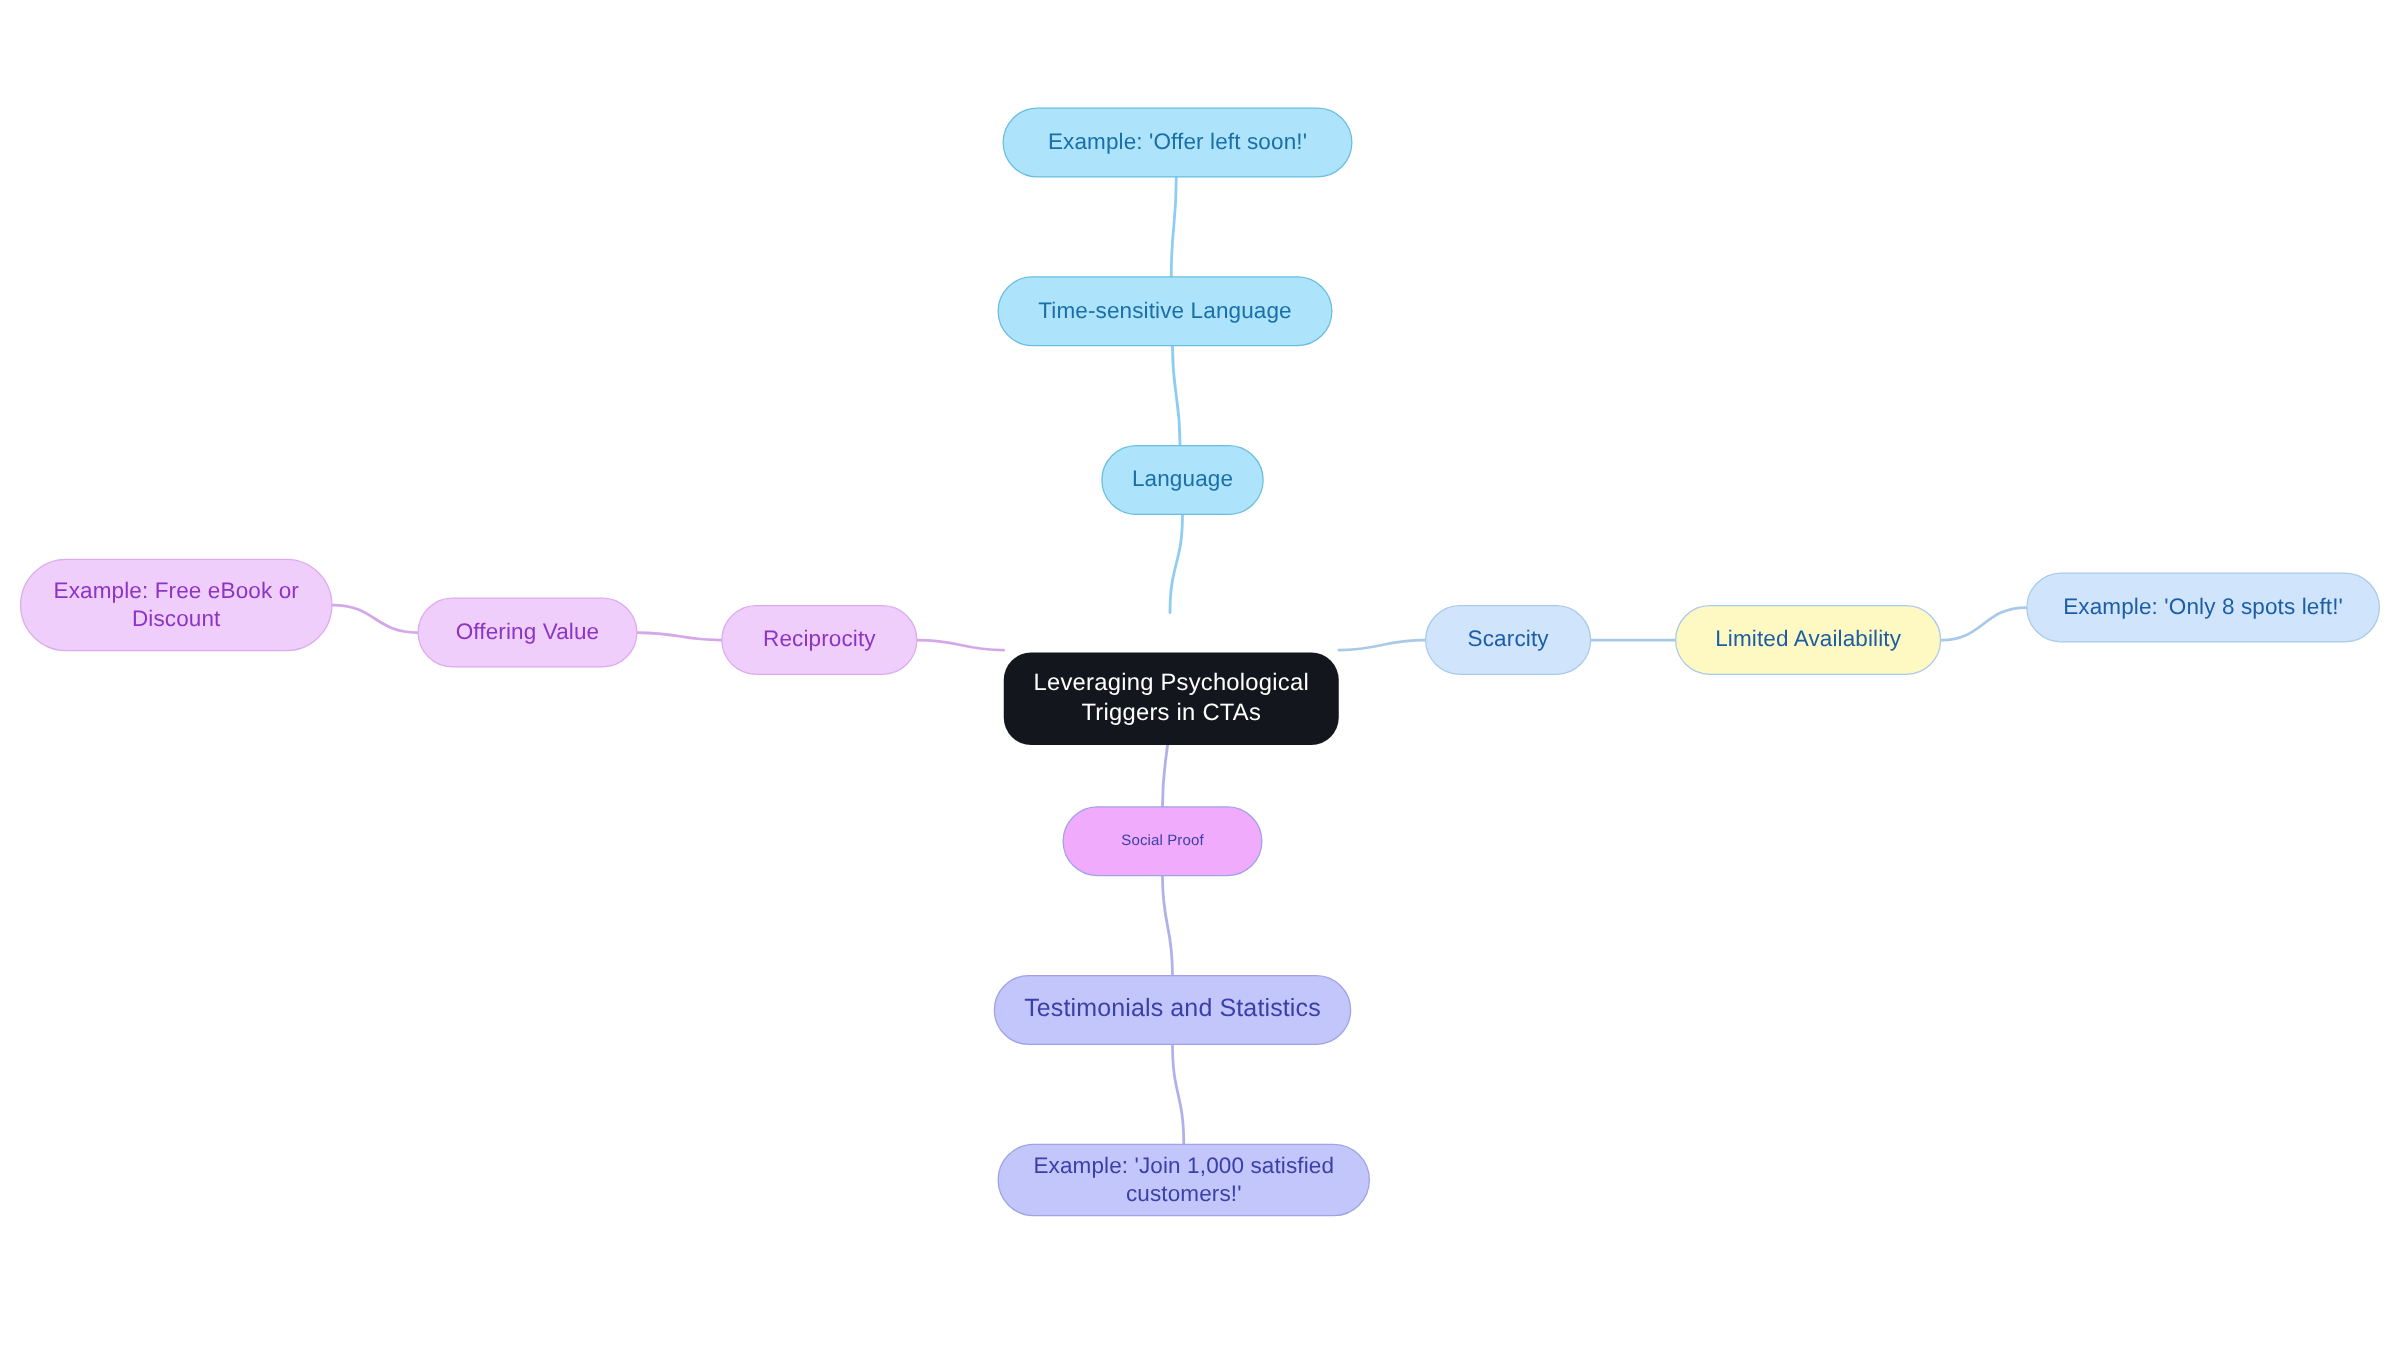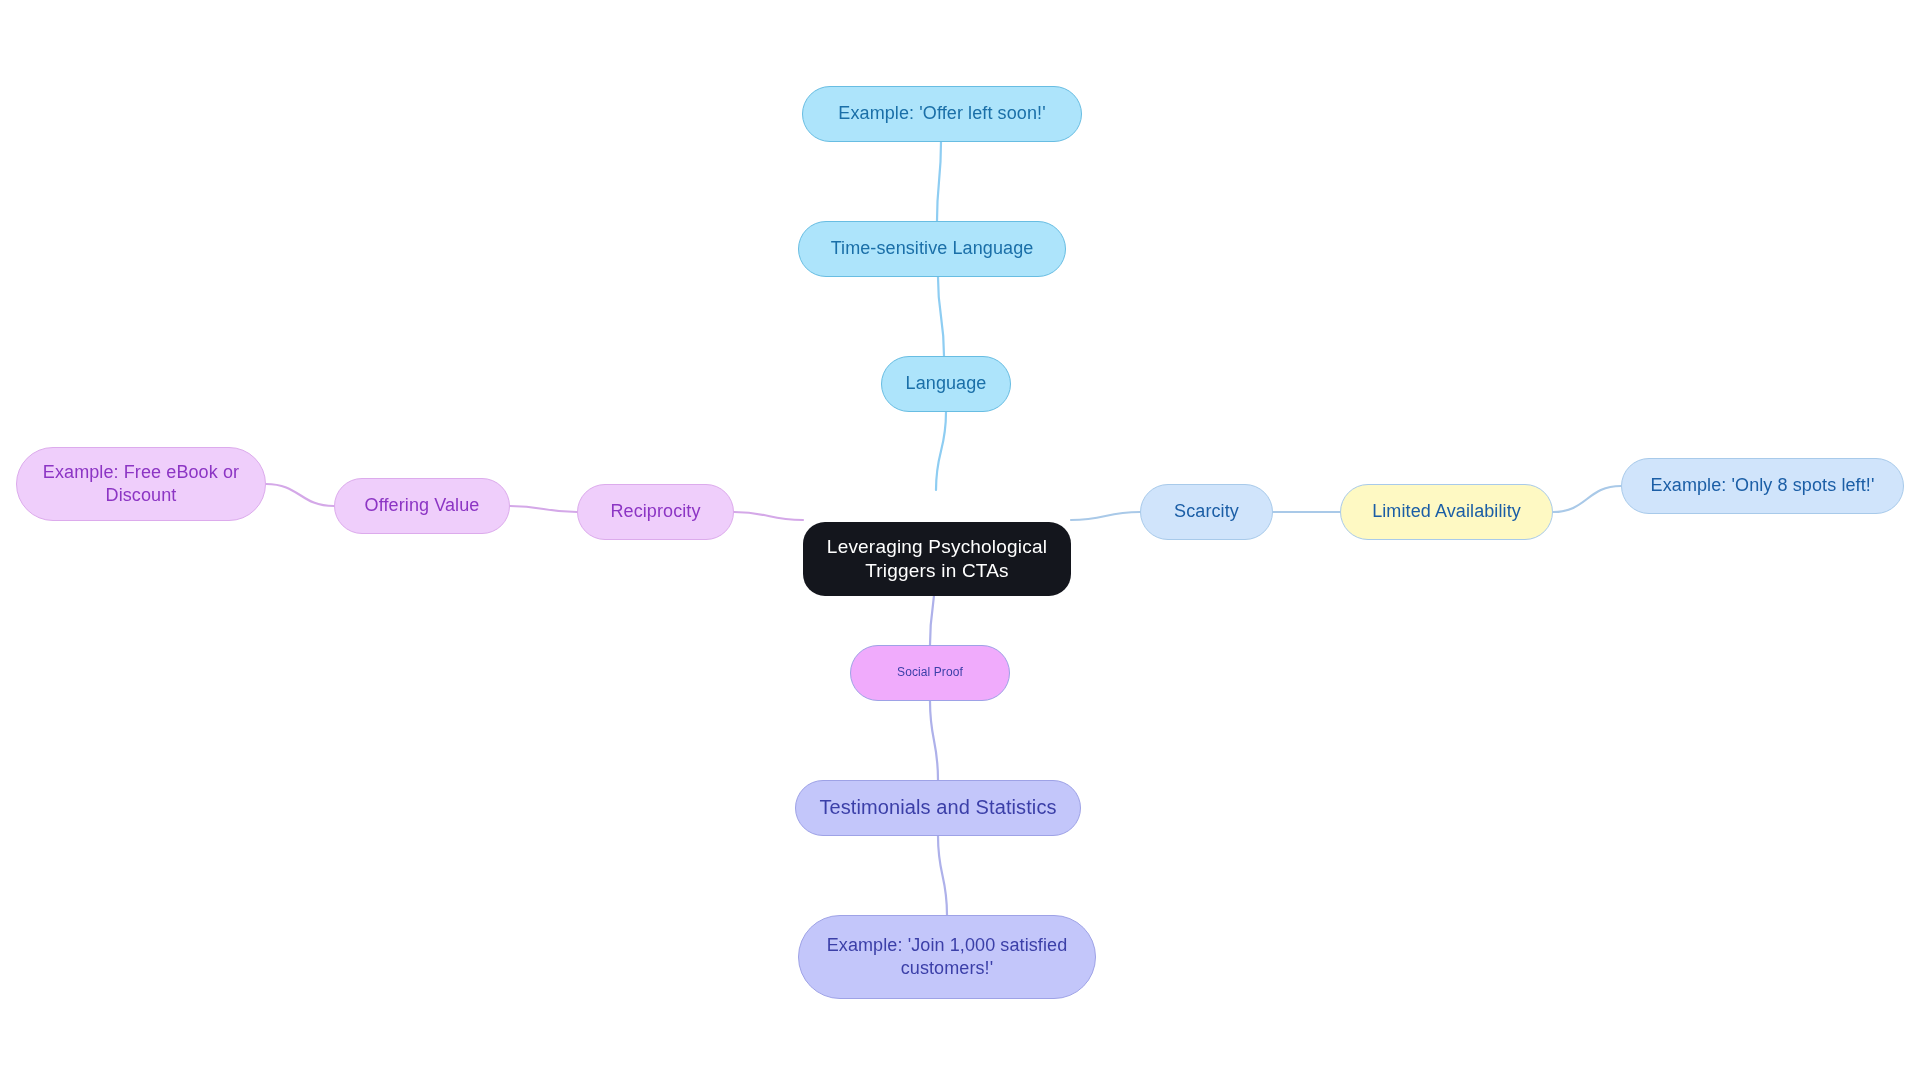--- a/index.html
+++ b/index.html
@@ -69,20 +69,20 @@
       <div class="node node-root" style="left: 803px; top: 490px; width: 268px; height: 74px; background: rgb(20, 22, 29); color: rgb(255, 255, 255); font-size: 19px; margin-top: 32px;">Leveraging Psychological
 Triggers in CTAs</div>
       <div class="node" style="left: 881px; top: 356px; width: 130px; height: 56px; background: rgb(173, 228, 251); color: rgb(26, 111, 168); border-color: rgb(104, 189, 226); font-size: 18px;">Language</div>
       <div class="node" style="left: 798px; top: 221px; width: 268px; height: 56px; background: rgb(173, 228, 251); color: rgb(26, 111, 168); border-color: rgb(104, 189, 226); font-size: 18px;">Time-sensitive Language</div>
       <div class="node" style="left: 802px; top: 86px; width: 280px; height: 56px; background: rgb(173, 228, 251); color: rgb(26, 111, 168); border-color: rgb(104, 189, 226); font-size: 18px;">Example: 'Offer left soon!'</div>
       <div class="node" style="left: 1140px; top: 484px; width: 133px; height: 56px; background: rgb(208, 228, 251); color: rgb(27, 94, 166); border-color: rgb(168, 202, 234); font-size: 18px;">Scarcity</div>
       <div class="node" style="left: 1340px; top: 484px; width: 213px; height: 56px; background: #fef9c3; color: rgb(27, 94, 166); border-color: rgb(168, 202, 234); font-size: 18px;">Limited Availability</div>
       <div class="node" style="left: 1621px; top: 458px; width: 283px; height: 56px; background: rgb(208, 228, 251); color: rgb(27, 94, 166); border-color: rgb(168, 202, 234); font-size: 18px;">Example: 'Only 8 spots left!'</div>
       <div class="node" style="left: 850px; top: 645px; width: 160px; height: 56px; background: #f0abfc; color: rgb(59, 63, 168); border-color: rgb(158, 162, 230); font-size: 12px;">Social Proof</div>
       <div class="node" style="left: 795px; top: 780px; width: 286px; height: 56px; background: rgb(195, 198, 250); color: rgb(59, 63, 168); border-color: rgb(158, 162, 230); font-size: 20px;">Testimonials and Statistics</div>
-      <div class="node" style="left: 798px; top: 915px; width: 298px; height: 84px; background: rgb(195, 198, 250); color: rgb(59, 63, 168); border-color: rgb(158, 162, 230); font-size: 18px;">Example: 'Join 1,000 satisfied
+      <div class="node" style="left: 798px; top: 915px; width: 298px; height: 58px; background: rgb(195, 198, 250); color: rgb(59, 63, 168); border-color: rgb(158, 162, 230); font-size: 18px;">Example: 'Join 1,000 satisfied
 customers!'</div>
       <div class="node" style="left: 577px; top: 484px; width: 157px; height: 56px; background: rgb(239, 206, 251); color: rgb(140, 53, 196); border-color: rgb(220, 171, 236); font-size: 18px;">Reciprocity</div>
       <div class="node" style="left: 334px; top: 478px; width: 176px; height: 56px; background: rgb(239, 206, 251); color: rgb(140, 53, 196); border-color: rgb(220, 171, 236); font-size: 18px;">Offering Value</div>
       <div class="node" style="left: 16px; top: 447px; width: 250px; height: 74px; background: rgb(239, 206, 251); color: rgb(140, 53, 196); border-color: rgb(220, 171, 236); font-size: 18px;">Example: Free eBook or
 Discount</div>
     </div>
 </div>
 
 </body></html>

